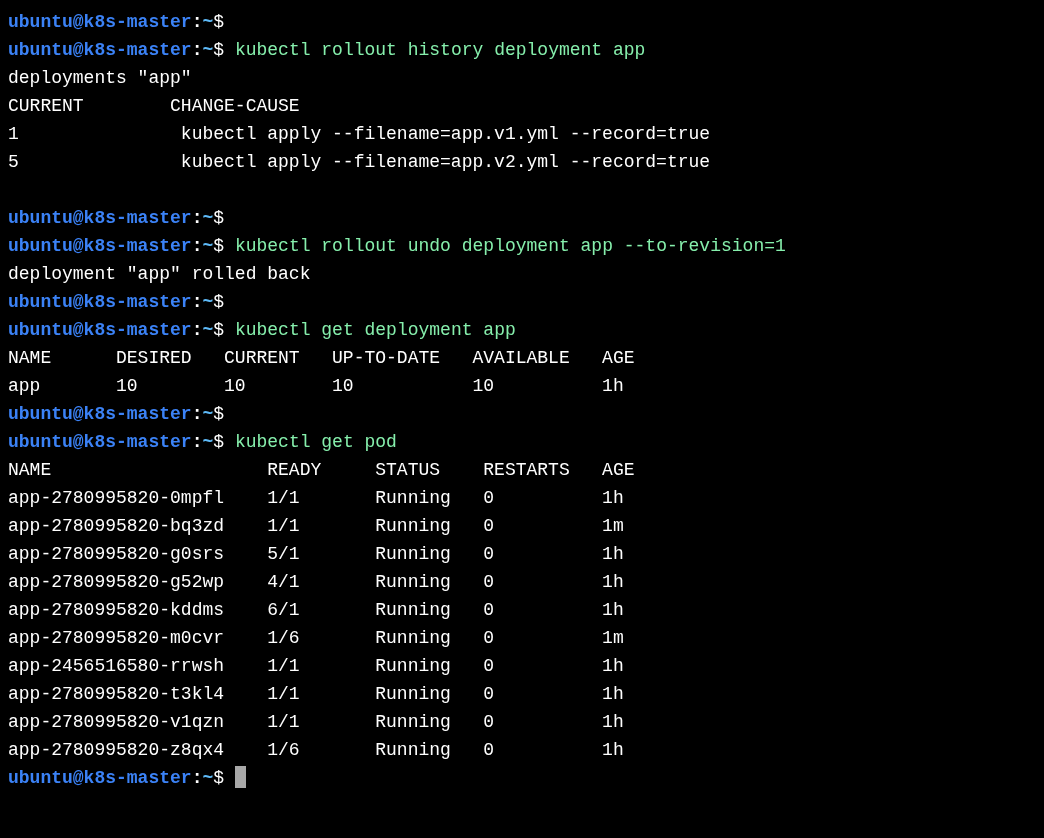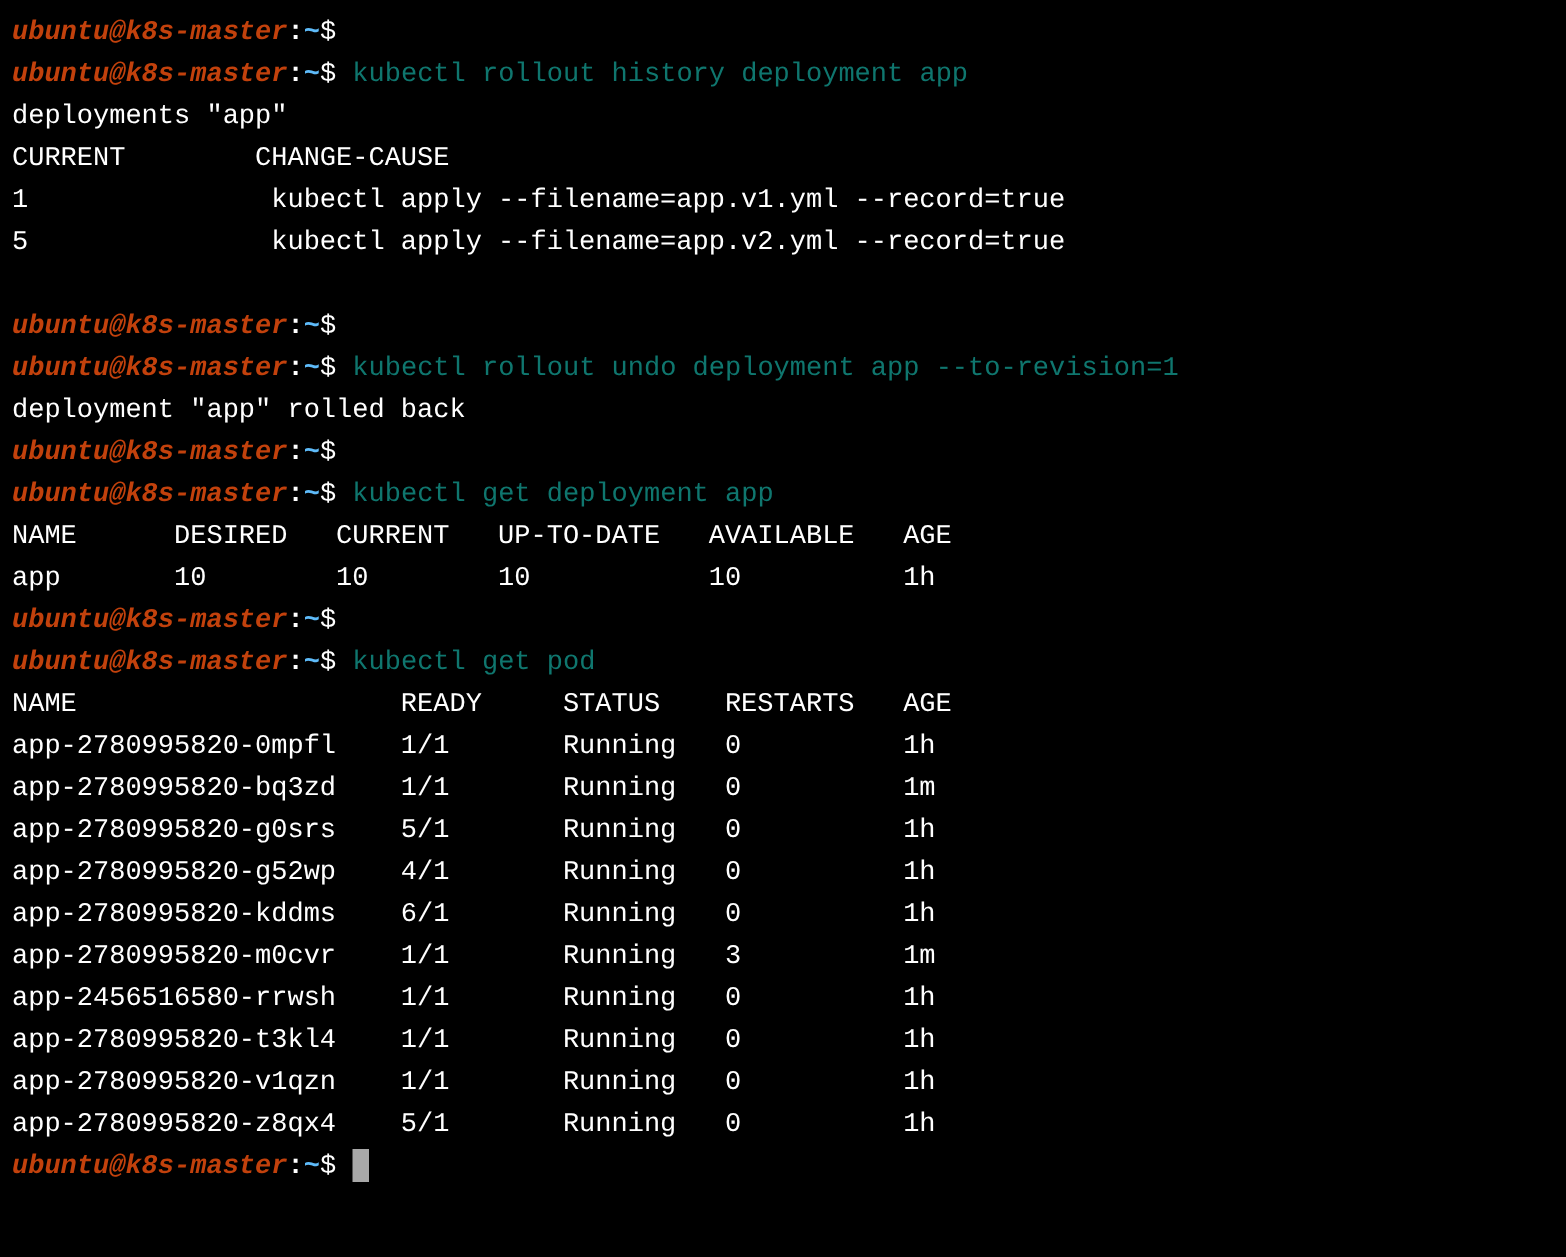--- a/index.html
+++ b/index.html
@@ -16,40 +16,39 @@
       padding: 8px;
       width: 1044px;
       height: 838px;
       overflow: hidden;
       font-weight: 500;
     }
     .line {
       white-space: pre;
     }
     .user-host {
-      color: #c2410c;
+      color: #3b82f6;
       font-weight: bold;
-      font-style: italic;
     }
     .path {
       color: #5ebbf9;
       font-weight: bold;
     }
     .colon {
       color: #ffffff;
       font-weight: bold;
     }
     .dollar {
       color: #ffffff;
     }
     .output {
       color: #ffffff;
     }
     .cmd {
-      color: #0f766e;
+      color: #86efac;
     }
     .cursor {
       background-color: #a8a8a8;
       display: inline-block;
       width: 11px;
       height: 22px;
       vertical-align: text-bottom;
     }
   </style>
 </head>
@@ -81,19 +80,19 @@
 <div class="line"><span class="user-host">ubuntu@k8s-master</span><span class="colon">:</span><span class="path">~</span><span class="dollar">$</span></div>
 
 <div class="line"><span class="user-host">ubuntu@k8s-master</span><span class="colon">:</span><span class="path">~</span><span class="dollar">$</span> <span class="cmd">kubectl get pod</span></div>
 
 <div class="line output">NAME                    READY     STATUS    RESTARTS   AGE</div>
 <div class="line output">app-2780995820-0mpfl    1/1       Running   0          1h</div>
 <div class="line output">app-2780995820-bq3zd    1/1       Running   0          1m</div>
 <div class="line output">app-2780995820-g0srs    5/1       Running   0          1h</div>
 <div class="line output">app-2780995820-g52wp    4/1       Running   0          1h</div>
 <div class="line output">app-2780995820-kddms    6/1       Running   0          1h</div>
-<div class="line output">app-2780995820-m0cvr    1/1       Running   3          1m</div>
+<div class="line output">app-2780995820-m0cvr    1/6       Running   0          1m</div>
 <div class="line output">app-2456516580-rrwsh    1/1       Running   0          1h</div>
 <div class="line output">app-2780995820-t3kl4    1/1       Running   0          1h</div>
 <div class="line output">app-2780995820-v1qzn    1/1       Running   0          1h</div>
-<div class="line output">app-2780995820-z8qx4    5/1       Running   0          1h</div>
+<div class="line output">app-2780995820-z8qx4    1/6       Running   0          1h</div>
 
 <div class="line"><span class="user-host">ubuntu@k8s-master</span><span class="colon">:</span><span class="path">~</span><span class="dollar">$</span> <span class="cursor"></span></div>
 
 </body></html>

